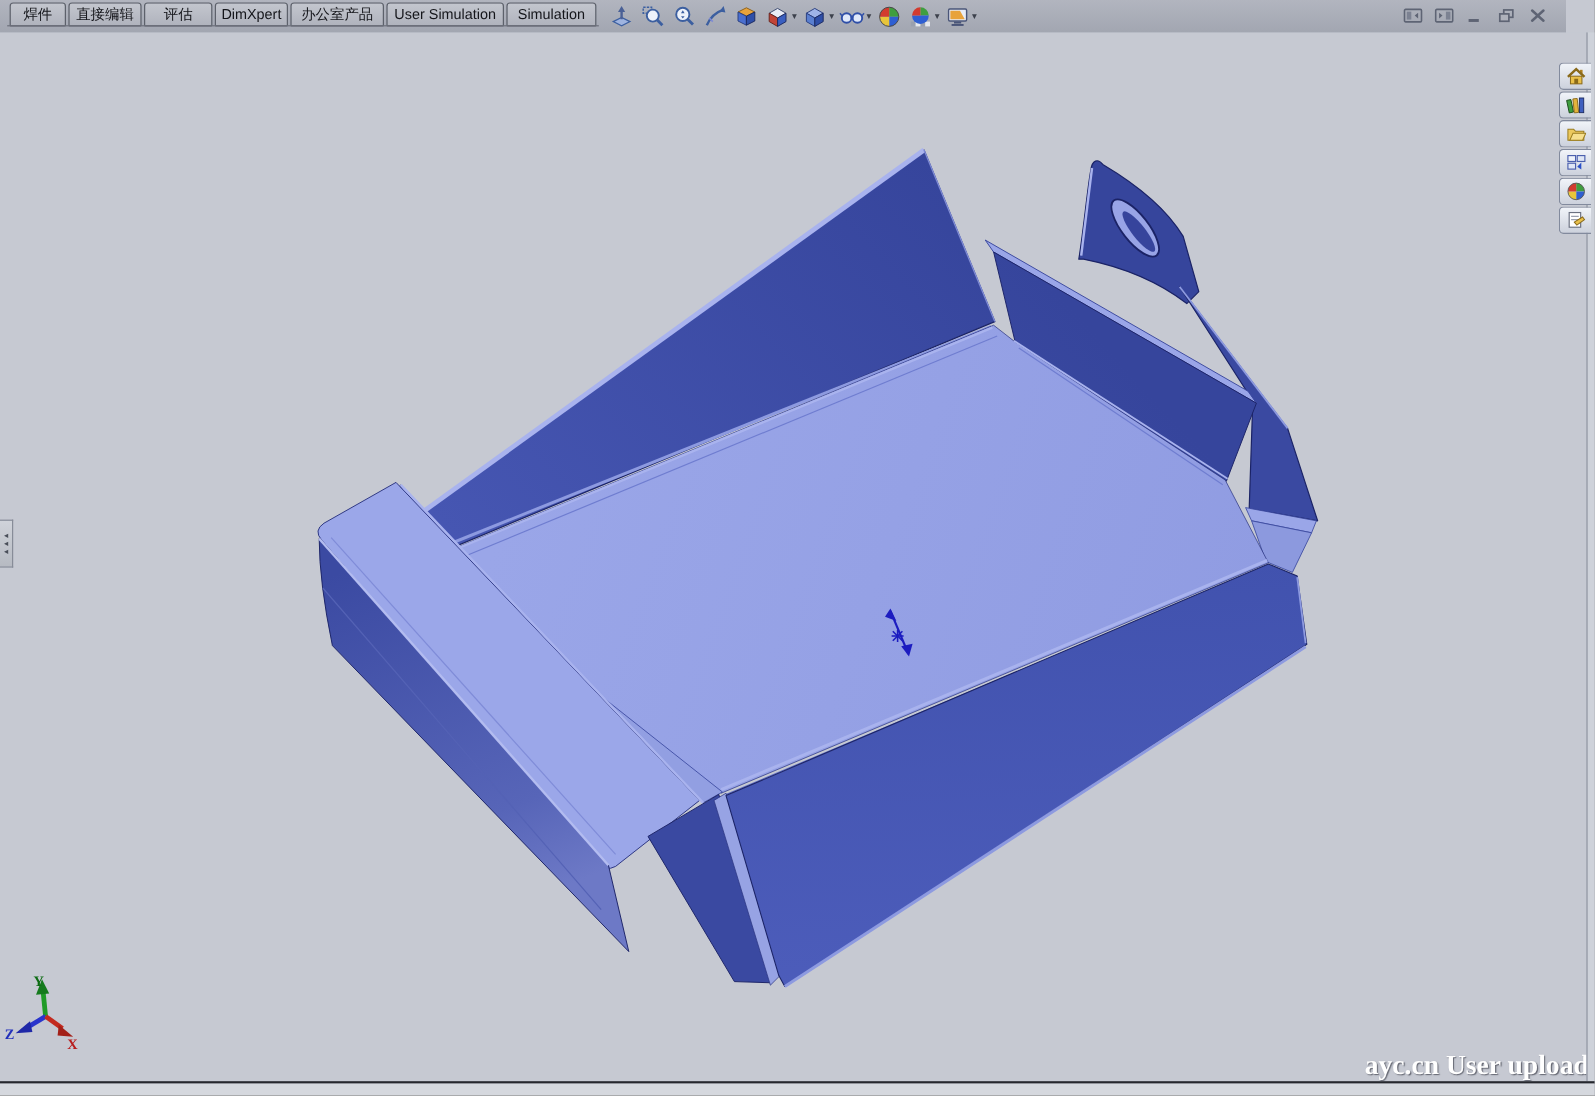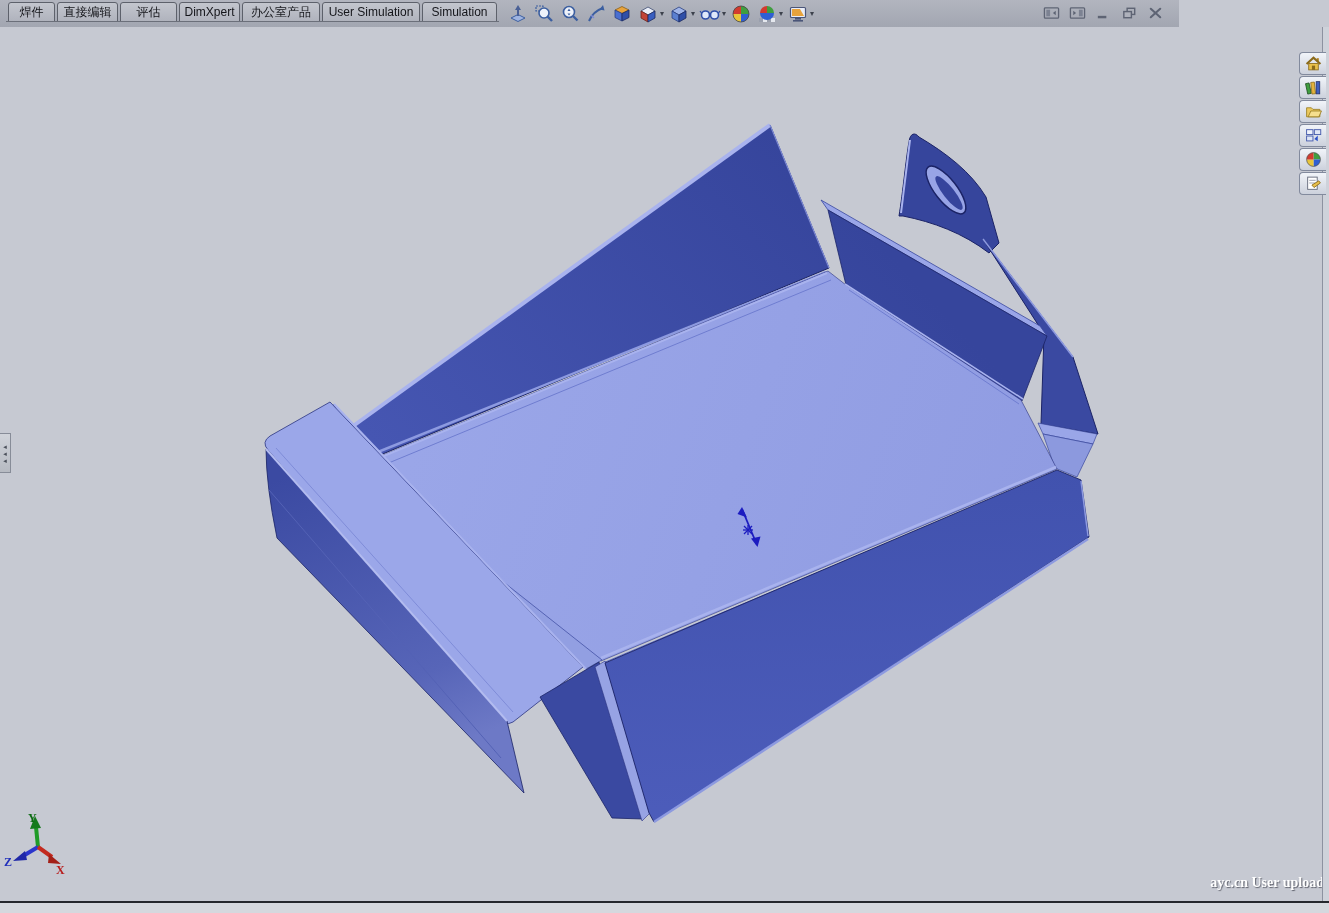--- a/index.html
+++ b/index.html
@@ -1,19 +1,19 @@
 <!DOCTYPE html>
 <html style="--viewport_bg: #c6c9d2; --status_bar: #d5d8de; --part_light: #97a3e6; --part_dark: #3b4aa3; --part_mid: #4354b0; --triad_x: #c32a1f; --triad_y: #1f9b27; --triad_z: #2a35cc; --annotation_blue: #1c1cc0;"><head>
 <meta charset="utf-8">
 <style>
   html,body{margin:0;padding:0;background:#888;}
   #app{position:relative;width:1329px;height:913px;overflow:hidden;
        font-family:"Liberation Sans",sans-serif;background:#c6c9d2;}
   
-  #topbar{position:absolute;left:0;top:0;width:1179px;height:27px;
+  #topbar{position:absolute;left:0;top:0;width:1305px;height:27px;
           background:linear-gradient(#b2b5bf,#a2a6b1);z-index:5;}
   .cmd-tabs{position:absolute;left:8px;top:2px;display:flex;gap:2px;height:20px;}
   .cmd-tabs .cmd-tab{box-sizing:border-box;height:20px;background:linear-gradient(#c3c6ce,#b0b3bd);
           border:1px solid #5d616b;border:1px solid #5d616b;border-radius:3px 3px 1px 1px;
           color:#14151a;font-size:12px;display:flex;align-items:center;justify-content:center;
           cursor:default;white-space:nowrap;overflow:hidden;}
   .cmd-tabs div:nth-of-type(1){width:47px}.cmd-tabs div:nth-of-type(2){width:61px}
   .cmd-tabs div:nth-of-type(3){width:57px}.cmd-tabs div:nth-of-type(4){width:61px}
   .cmd-tabs div:nth-of-type(5){width:78px}.cmd-tabs div:nth-of-type(6){width:98px}
   .cmd-tabs div:nth-of-type(7){width:75px}
@@ -22,21 +22,21 @@
   .tbtn{display:flex;align-items:center;height:24px;padding:0 1px;border-radius:2px;}
   .tbtn svg{width:22px;height:22px;}
   .caret{font-size:8px;color:#3c414c;margin-left:1px;}
   #win-controls{position:absolute;right:14px;top:5px;display:flex;align-items:center;gap:7px;}
   .wbtn{width:19px;height:15px;display:flex;align-items:center;justify-content:center;}
   .wbtn svg{width:17px;height:14px;}
   
   #viewport{position:absolute;left:0;top:27px;width:1322px;height:874px;background:var(--viewport_bg,#c6c9d2);z-index:1;}
   #modelsvg{position:absolute;left:0;top:0;width:1329px;height:913px;z-index:2;}
   #watermark{position:absolute;right:5px;top:875px;z-index:4;color:#fff;
-     font-family:"Liberation Serif",serif;font-weight:bold;font-size:14px;
+     font-family:"Liberation Serif",serif;font-weight:bold;font-size:23px;
      text-shadow:1px 1px 1px rgba(70,72,84,.8);}
   
   #pane-handle{position:absolute;left:0;top:433px;width:10px;height:38px;z-index:6;
      background:linear-gradient(#d0d3da,#b6bac2);border:1px solid #878c98;border-left:none;
      display:flex;flex-direction:column;align-items:center;justify-content:center;gap:2px;}
   #pane-handle span{color:#4a4f5a;font-size:7px;line-height:5px;}
   
   #right-strip{position:absolute;left:1322px;top:27px;width:7px;height:874px;z-index:5;
      background:#ced2da;border-left:1px solid #8d92a0;box-sizing:border-box;}
   #taskpane-tabs{position:absolute;left:1299px;top:52px;z-index:6;display:flex;flex-direction:column;gap:1px;}

